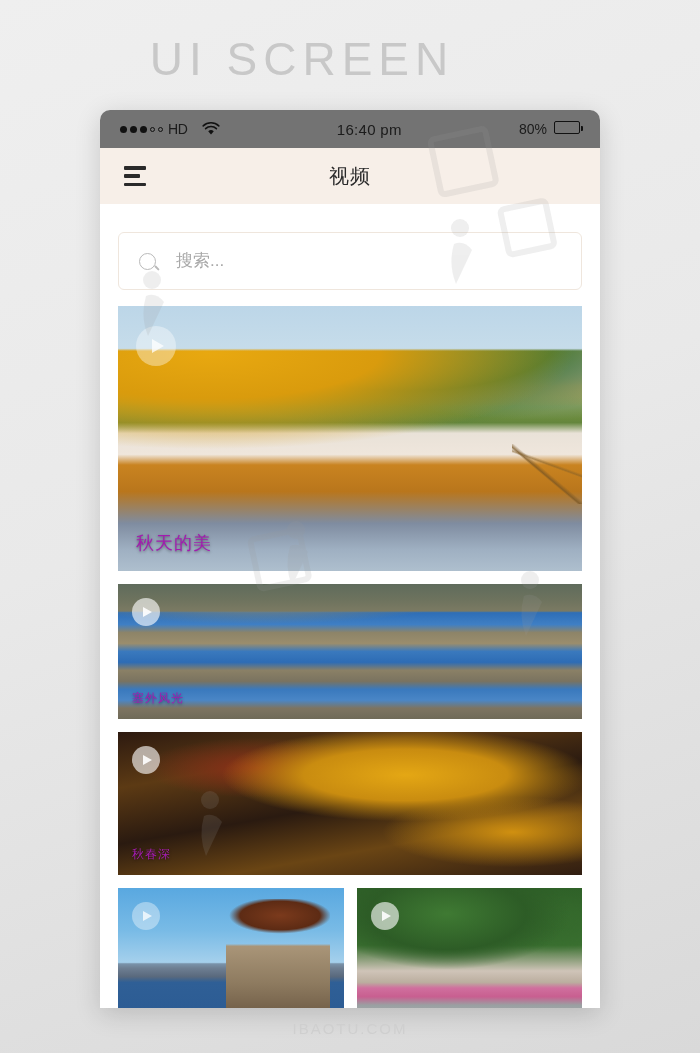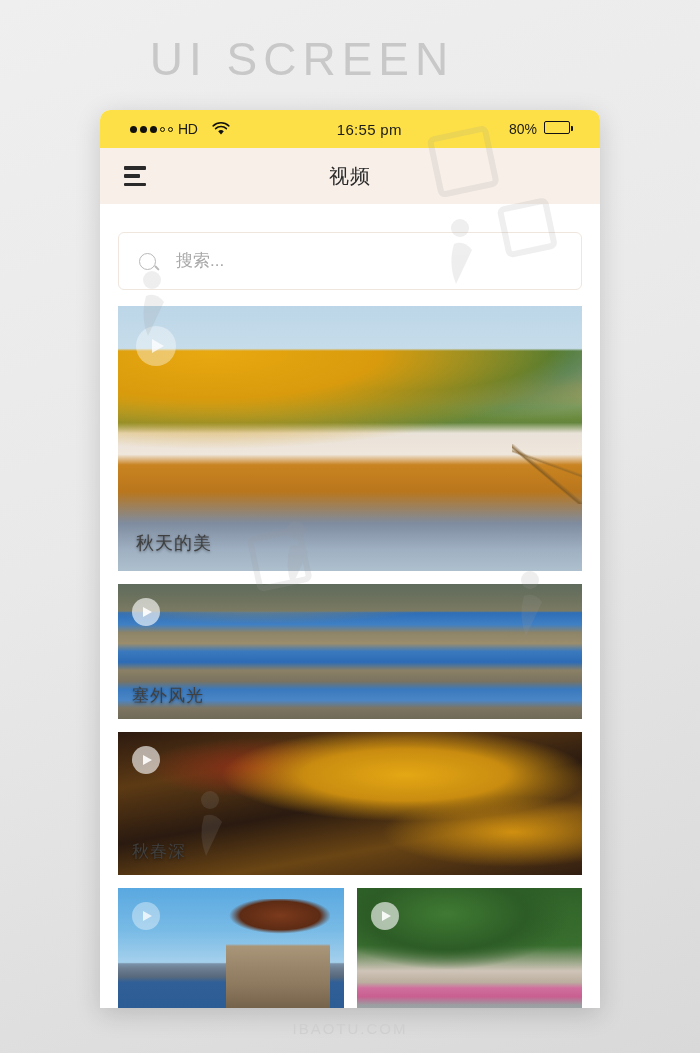--- a/index.html
+++ b/index.html
@@ -48,24 +48,24 @@
     height: 898px;
     background: #ffffff;
     border-radius: 10px 10px 0 0;
     overflow: hidden;
     box-shadow: 0 6px 26px rgba(0,0,0,0.16);
   }
 
   
   .status-bar {
     height: 38px;
-    background: #fde047;
+    background: #737373;
     display: flex;
     align-items: center;
-    padding: 0 30px;
+    padding: 0 20px;
     font-size: 14px;
     color: #1b1b1b;
   }
   .sb-left { display: flex; align-items: center; gap: 14px; }
   .signal-dots { display: flex; align-items: center; gap: 3px; }
   .dot {
     width: 7px; height: 7px; border-radius: 50%;
     background: #111;
   }
   .dot.hollow { background: transparent; border: 1px solid #111; width: 5px; height: 5px; }
@@ -208,29 +208,29 @@
     border-top-width: 5.5px;
     border-bottom-width: 5.5px;
     margin-left: 3px;
   }
   .play-badge.dim { background: rgba(255,255,255,0.38); }
   .play-badge.dim .tri { border-left-color: rgba(255,255,255,0.75); }
 
   .card-title {
     position: absolute;
     left: 18px; bottom: 16px;
-    color: #404040;
+    color: #a21caf;
     font-size: 18px;
     letter-spacing: 1px;
     text-shadow: 0 1px 3px rgba(0,0,0,0.45);
     font-family: Liberation Serif, serif;
   }
   .card.half .card-title {
     left: 14px; bottom: 12px;
-    font-size: 17px;
+    font-size: 12px;
   }
 
   
   .sc-autumn-river {
     background:
       linear-gradient(180deg, #bcd6e8 0%, #c6dcea 16%, rgba(0,0,0,0) 17%),
       radial-gradient(ellipse 130% 60% at 20% 18%, #e8a810 0%, #d99b0d 28%, rgba(0,0,0,0) 60%),
       radial-gradient(ellipse 80% 45% at 62% 14%, #5f8a3e 0%, #4d7a33 40%, rgba(0,0,0,0) 70%),
       radial-gradient(ellipse 60% 30% at 90% 22%, #7aa1c0 0%, rgba(0,0,0,0) 70%),
       linear-gradient(180deg,
@@ -345,21 +345,21 @@
         <span class="hd-label">HD</span>
       </div>
       <span class="wifi-icon">
         <svg width="18" height="14" viewBox="0 0 18 14">
           <path d="M9 12.4 L6.2 9.2 A4.4 4.4 0 0 1 11.8 9.2 Z" fill="#111"></path>
           <path d="M3.6 6.6 A7.8 7.8 0 0 1 14.4 6.6" stroke="#111" stroke-width="1.6" fill="none" stroke-linecap="round"></path>
           <path d="M1.2 3.9 A11.4 11.4 0 0 1 16.8 3.9" stroke="#111" stroke-width="1.6" fill="none" stroke-linecap="round"></path>
         </svg>
       </span>
     </div>
-    <div class="sb-center">16:55 pm</div>
+    <div class="sb-center">16:40 pm</div>
     <div class="sb-right">
       <span>80%</span>
       <span class="battery">
         <span class="battery-fill" id="battery-fill" style="width: 80%;"></span>
       </span>
     </div>
   </div>
 
   <div class="nav-bar">
     <div class="menu-btn">

